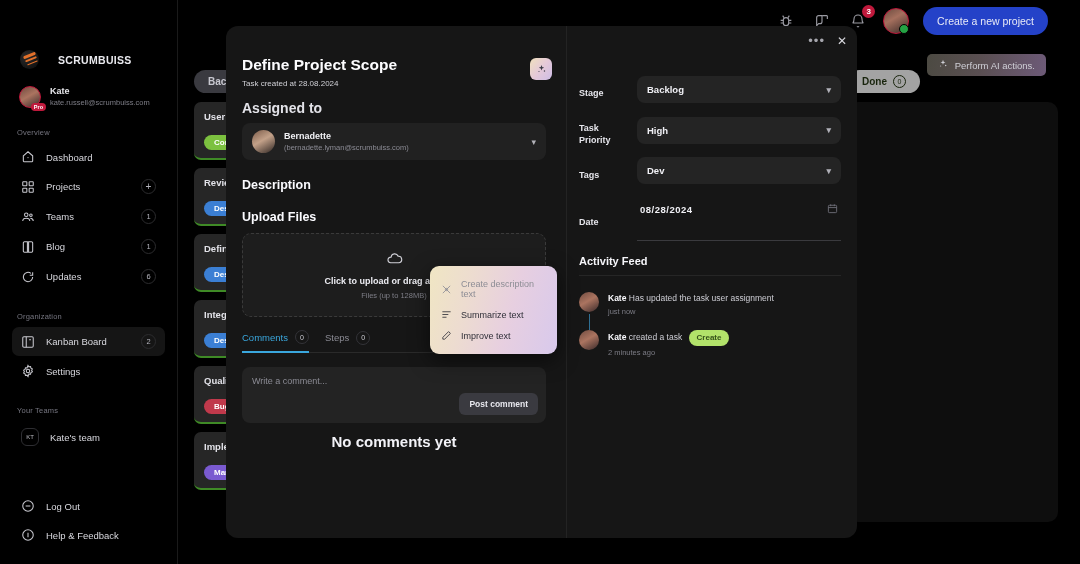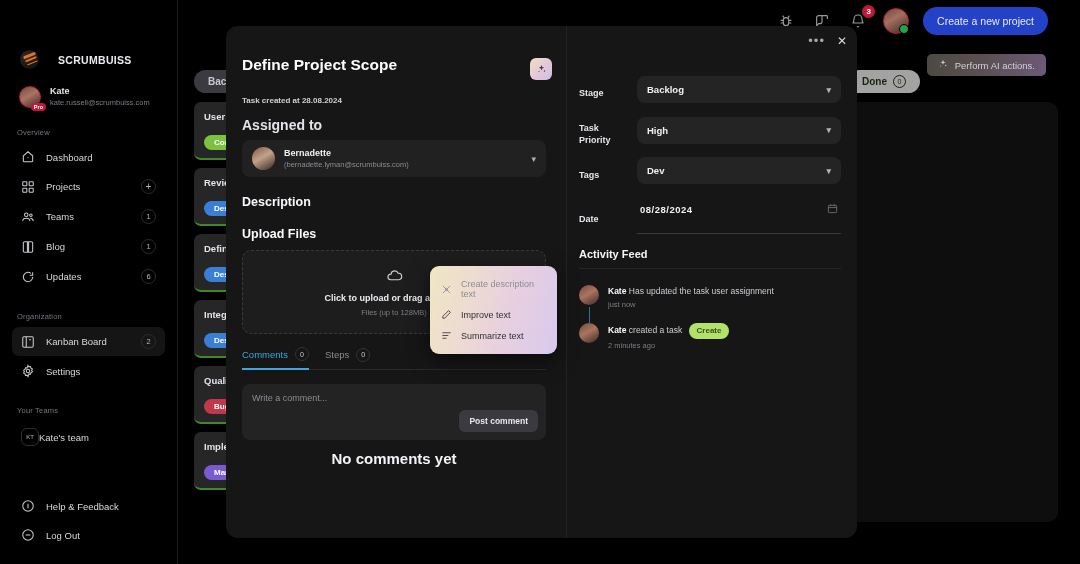--- a/index.html
+++ b/index.html
@@ -93,21 +93,21 @@
   .nav-ico svg { display: block; }
   .nav-label { font-size: 9.5px; color: #d9d9df; flex: 1; }
   .nav-pill {
     min-width: 15px; height: 15px; border-radius: 50%;
     border: 1px solid #2c2c2e; color: #b5b5bd;
     font-size: 7.5px; display: flex; align-items: center; justify-content: center;
     padding: 0 3px;
   }
   .nav-pill.plus { font-size: 10px; line-height: 1; }
 
-  .team-row { display: flex; align-items: center; padding: 7px 9px; cursor: pointer; }
+  .team-row { display: flex; align-items: center; gap: 11px; padding: 7px 9px; cursor: pointer; }
   .team-badge {
     width: 18px; height: 18px; border-radius: 6px; border: 1px solid #2e2e32;
     font-size: 6px; color: #b9b9c0; display: flex; align-items: center; justify-content: center;
     flex: none;
   }
   .sidebar-footer { position: absolute; left: 12px; right: 12px; bottom: 14px; }
 
   
   .board {
     position: absolute; left: 178px; top: 42px; right: 0; bottom: 0;
@@ -167,21 +167,21 @@
     position: absolute; right: 10px; top: 8px; display: flex; align-items: center; gap: 12px;
     z-index: 9;
   }
   .ctrl-dots { color: #a6a6ad; font-size: 13px; letter-spacing: 1px; cursor: pointer; line-height: 1; }
   .ctrl-x { color: #d8d8de; font-size: 12px; cursor: pointer; line-height: 1; }
 
   .modal-left { width: 340px; padding: 30px 20px 0 16px; position: relative; }
   .modal-right { flex: 1; padding: 50px 16px 0 12px; border-left: 1px solid #232323; }
 
   .m-title { font-size: 15.5px; font-weight: bold; color: #fdfdff; }
-  .m-sub { font-size: 8px; font-weight: bold; color: #d0d0d6; margin-top: 22px; }
+  .m-sub { font-size: 8px; font-weight: normal; color: #d0d0d6; margin-top: 5px; }
   .m-label { font-size: 14px; font-weight: bold; color: #e3e3e9; margin-top: 12px; }
 
   .ai-chip {
     position: absolute; width: 22px; height: 22px; border-radius: 6px;
     background: linear-gradient(130deg,#efe0bd 0%,#e5c9d8 50%,#cdbde6 100%);
     display: flex; align-items: center; justify-content: center; cursor: pointer;
   }
   .ai-chip svg { width: 11px; height: 11px; color: #3b3b46; }
 
   .assignee {
@@ -237,21 +237,21 @@
 
   
   .field { display: flex; align-items: center; gap: 8px; margin-bottom: 11px; }
   .field-lbl { width: 50px; flex: none; font-size: 9px; font-weight: bold; color: #e5e5eb; padding-top: 8px; line-height: 1.35; }
   .select {
     flex: 1; background: #242424; border-radius: 8px; height: 27px;
     display: flex; align-items: center; padding: 0 10px;
     font-size: 9.5px; font-weight: bold; color: #f0f0f5; cursor: pointer;
   }
   .select .cv { margin-left: auto; color: #b0b0b8; font-size: 9px; }
-  .date-row { flex: 1; border-bottom: 1px solid #3a3a3e; display: flex; align-items: center; padding: 5px 3px 15px; }
+  .date-row { flex: 1; border-bottom: 1px solid #3a3a3e; display: flex; align-items: center; padding: 5px 3px 22px; }
   .date-val { font-size: 9.5px; font-weight: bold; color: #f0f0f5; letter-spacing: .5px; }
   .cal-ico { margin-left: auto; color: #6f6f78; }
 
   .feed-title { font-size: 11px; font-weight: bold; color: #f6f6fa; margin-top: 14px; }
   .feed-rule { height: 1px; background: #262626; margin-top: 8px; }
   .feed-item { display: flex; gap: 9px; margin-top: 16px; position: relative; }
   .feed-av {
     width: 20px; height: 20px; border-radius: 50%; flex: none;
     background: linear-gradient(150deg,#6f4b40 0%,#ab7460 45%,#39292a 100%);
   }
@@ -391,33 +391,33 @@
     <div class="team-row">
       <span class="team-badge">KT</span>
       <span class="nav-label">Kate's team</span>
     </div>
 
     <div class="sidebar-footer">
       <div class="nav-item">
         <span class="nav-ico">
             <svg viewBox="0 0 24 24" fill="none" stroke="currentColor" stroke-width="1.8">
               <circle cx="12" cy="12" r="9"></circle>
+              <path d="M8 12h8"></path>
+            </svg>
+          </span>
+        <span class="nav-label">Log Out</span>
+      </div>
+      <div class="nav-item">
+        <span class="nav-ico">
+            <svg viewBox="0 0 24 24" fill="none" stroke="currentColor" stroke-width="1.8">
+              <circle cx="12" cy="12" r="9"></circle>
               <path d="M12 8v8"></path>
             </svg>
           </span>
         <span class="nav-label">Help &amp; Feedback</span>
-      </div>
-      <div class="nav-item">
-        <span class="nav-ico">
-            <svg viewBox="0 0 24 24" fill="none" stroke="currentColor" stroke-width="1.8">
-              <circle cx="12" cy="12" r="9"></circle>
-              <path d="M8 12h8"></path>
-            </svg>
-          </span>
-        <span class="nav-label">Log Out</span>
       </div>
     </div>
   </div>
 
   <div class="board">
     <div class="col">
       <div class="col-head backlog">
         <span>Backlog</span>
         <span class="cnt">6</span>
       </div>
@@ -624,25 +624,25 @@
   <div class="ai-menu">
     <div class="ai-menu-item dim">
       <span class="mi-ico"><svg viewBox="0 0 24 24" fill="none" stroke="currentColor" stroke-width="1.8">
             <path d="M4 20 20 4M4 4l16 16"></path>
             <circle cx="12" cy="12" r="2.5"></circle>
           </svg></span>
       <span>Create description text</span>
     </div>
     <div class="ai-menu-item norm">
       <span class="mi-ico"><svg viewBox="0 0 24 24" fill="none" stroke="currentColor" stroke-width="1.8">
+            <path d="M3 6h18M3 12h13M3 18h9"></path>
+          </svg></span>
+      <span>Summarize text</span>
+    </div>
+    <div class="ai-menu-item norm">
+      <span class="mi-ico"><svg viewBox="0 0 24 24" fill="none" stroke="currentColor" stroke-width="1.8">
             <path d="M16.5 3.5 20.5 7.5 8 20H4v-4z"></path>
           </svg></span>
       <span>Improve text</span>
     </div>
-    <div class="ai-menu-item norm">
-      <span class="mi-ico"><svg viewBox="0 0 24 24" fill="none" stroke="currentColor" stroke-width="1.8">
-            <path d="M3 6h18M3 12h13M3 18h9"></path>
-          </svg></span>
-      <span>Summarize text</span>
-    </div>
   </div>
 
 </div>
 
 </body></html>

